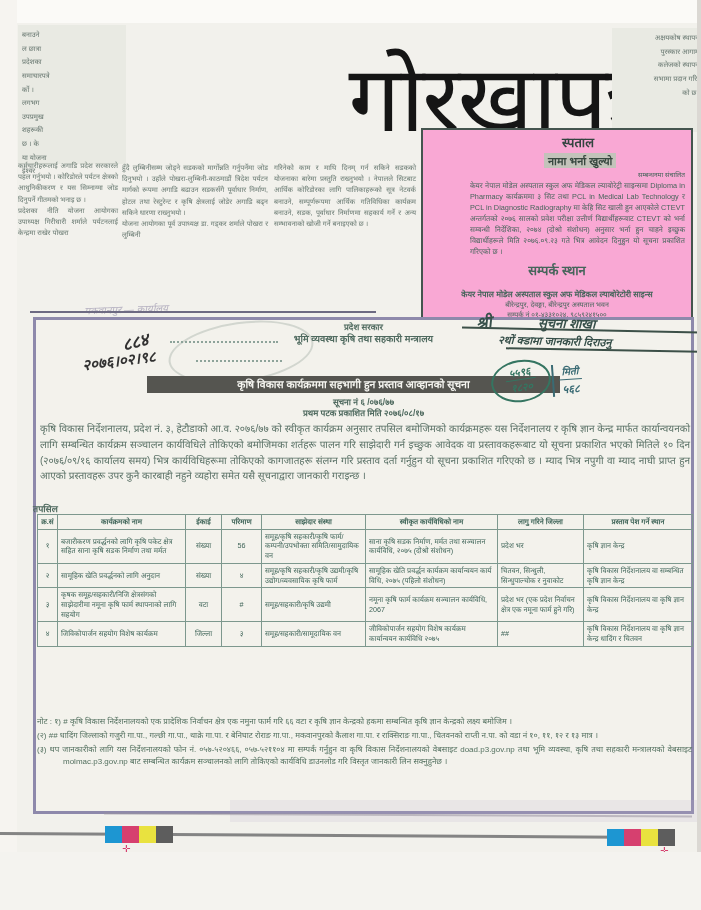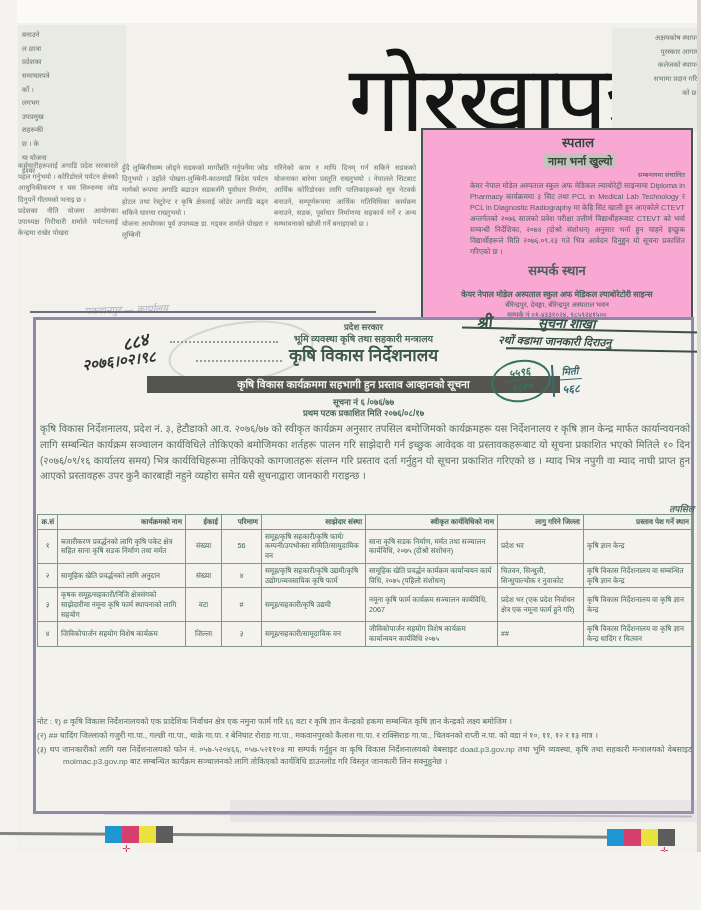--- a/index.html
+++ b/index.html
@@ -44,26 +44,26 @@
   .nh{left:33px;width:661px;text-align:center;}
   .nh-gov{top:321px;font-size:8.5px;font-weight:700;}
   .nh-min{top:332px;font-size:9.5px;font-weight:700;}
   .nh-dir{top:343px;font-size:17px;font-weight:700;color:#3e584e;}
   .nh-addr{top:364px;font-size:8.5px;}
   .titlebar{left:147px;top:376px;width:413px;height:17px;background:#555550;color:#f4f4ef;
             font-size:10.5px;font-weight:700;text-align:center;line-height:17px;white-space:nowrap;}
   .nh-no{top:396px;font-size:8.5px;font-weight:700;}
   .nh-pub{top:407px;font-size:8.5px;font-weight:700;}
   .nbody{left:40px;top:421px;width:650px;font-size:10px;line-height:1.58;text-align:justify;color:#5a7166;}
-  .tapasil{left:33px;top:502px;width:661px;text-align:right;font-size:9px;font-weight:700;font-style:italic;}
+  .tapasil{left:33px;top:502px;width:661px;text-align:left;font-size:9px;font-weight:700;}
 
   table.ntable{left:37px;top:514px;width:655px;border-collapse:collapse;table-layout:fixed;position:absolute;}
   .ntable th,.ntable td{border:1px solid #7d988e;font-size:7.2px;line-height:1.35;padding:2px 3px;
                         color:#41665a;vertical-align:middle;word-wrap:break-word;}
-  .ntable th{font-weight:700;text-align:right;}
+  .ntable th{font-weight:700;text-align:center;}
   .ntable td{text-align:left;}
   .ntable td.c{text-align:center;}
 
   .notes{left:37px;top:716px;width:655px;font-size:8px;line-height:1.5;color:#53705f;text-align:justify;}
   .note{padding-left:26px;text-indent:-26px;margin-bottom:2px;}
 
   .anno{color:#37504a;font-style:italic;white-space:nowrap;}
   .anno-shree{left:476px;top:311px;font-size:16px;transform:rotate(-8deg);font-weight:700;}
   .anno-l1{left:506px;top:314px;font-size:13px;font-weight:700;transform:rotate(1deg);margin-left:32px;}
   .anno-underline1{left:462px;top:329px;width:238px;border-top:2px solid #3c5048;transform:rotate(1.2deg);}
@@ -140,21 +140,20 @@
   <div class="abs noticebox"></div>
 
   <div class="abs stamp-ellipse"></div>
   <div class="abs dotline1"></div>
   <div class="abs dotline2"></div>
   <div class="abs hw hw-regno">८८४</div>
   <div class="abs hw hw-regdate">२०७६।०२।९८</div>
 
   <div class="abs nh nh-min">भूमि व्यवस्था कृषि तथा सहकारी मन्त्रालय</div>
   <div class="abs nh nh-gov">प्रदेश सरकार</div>
-  <div class="abs nh nh-dir">कृषि विकास निर्देशनालय</div>
   <div class="abs titlebar">कृषि विकास कार्यक्रममा सहभागी हुन प्रस्ताव आव्हानको सूचना</div>
   <div class="abs nh nh-no">सूचना नं ६ /०७६/७७</div>
   <div class="abs nh nh-pub">प्रथम पटक प्रकाशित मिति २०७६/०८/१७</div>
   <div class="abs nbody">कृषि विकास निर्देशनालय, प्रदेश नं. ३, हेटौडाको आ.व. २०७६/७७ को स्वीकृत कार्यक्रम अनुसार तपसिल बमोजिमको कार्यक्रमहरू यस निर्देशनालय र कृषि ज्ञान केन्द्र मार्फत कार्यान्वयनको लागि सम्बन्धित कार्यक्रम सञ्चालन कार्यविधिले तोकिएको बमोजिमका शर्तहरू पालन गरि साझेदारी गर्न इच्छुक आवेदक वा प्रस्तावकहरूबाट यो सूचना प्रकाशित भएको मितिले १० दिन (२०७६/०९/१६ कार्यालय समय) भित्र कार्यविधिहरूमा तोकिएको कागजातहरू संलग्न गरि प्रस्ताव दर्ता गर्नुहुन यो सूचना प्रकाशित गरिएको छ । म्याद भित्र नपुगी वा म्याद नाघी प्राप्त हुन आएको प्रस्तावहरू उपर कुनै कारबाही नहुने व्यहोरा समेत यसै सूचनाद्वारा जानकारी गराइन्छ ।</div>
   <div class="abs tapasil">तपसिल</div>
 
   <table class="ntable">
     <colgroup>
       <col style="width:20px">
         <col style="width:128px">

